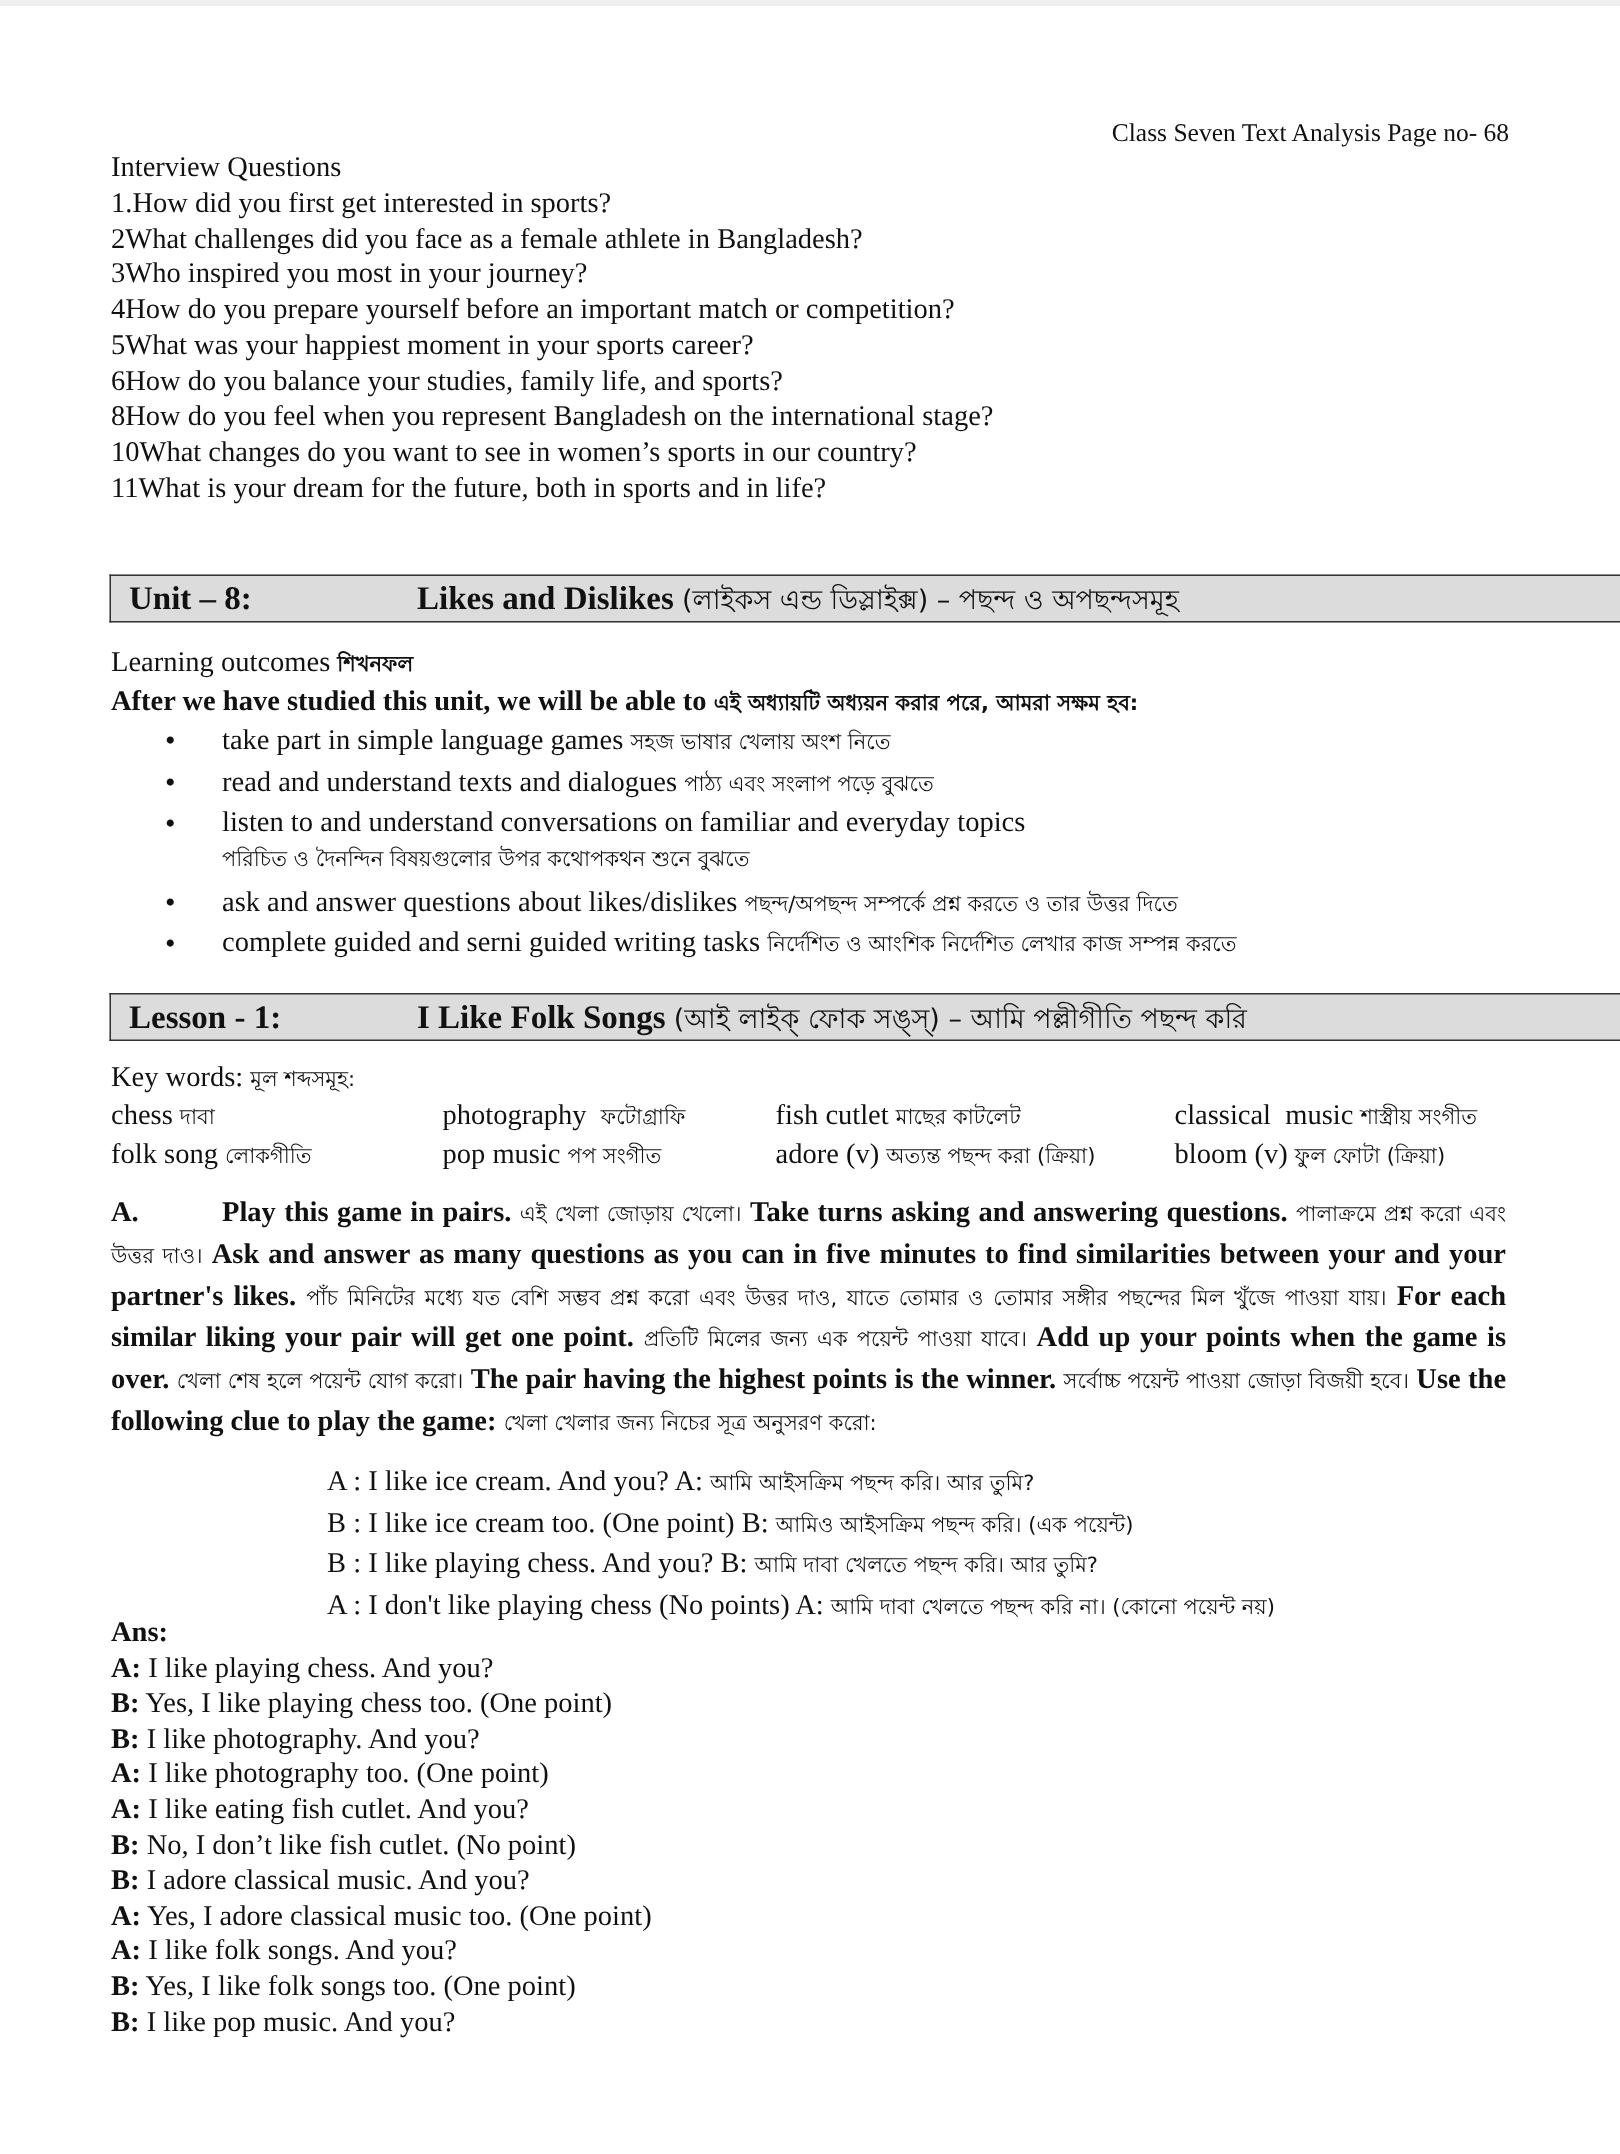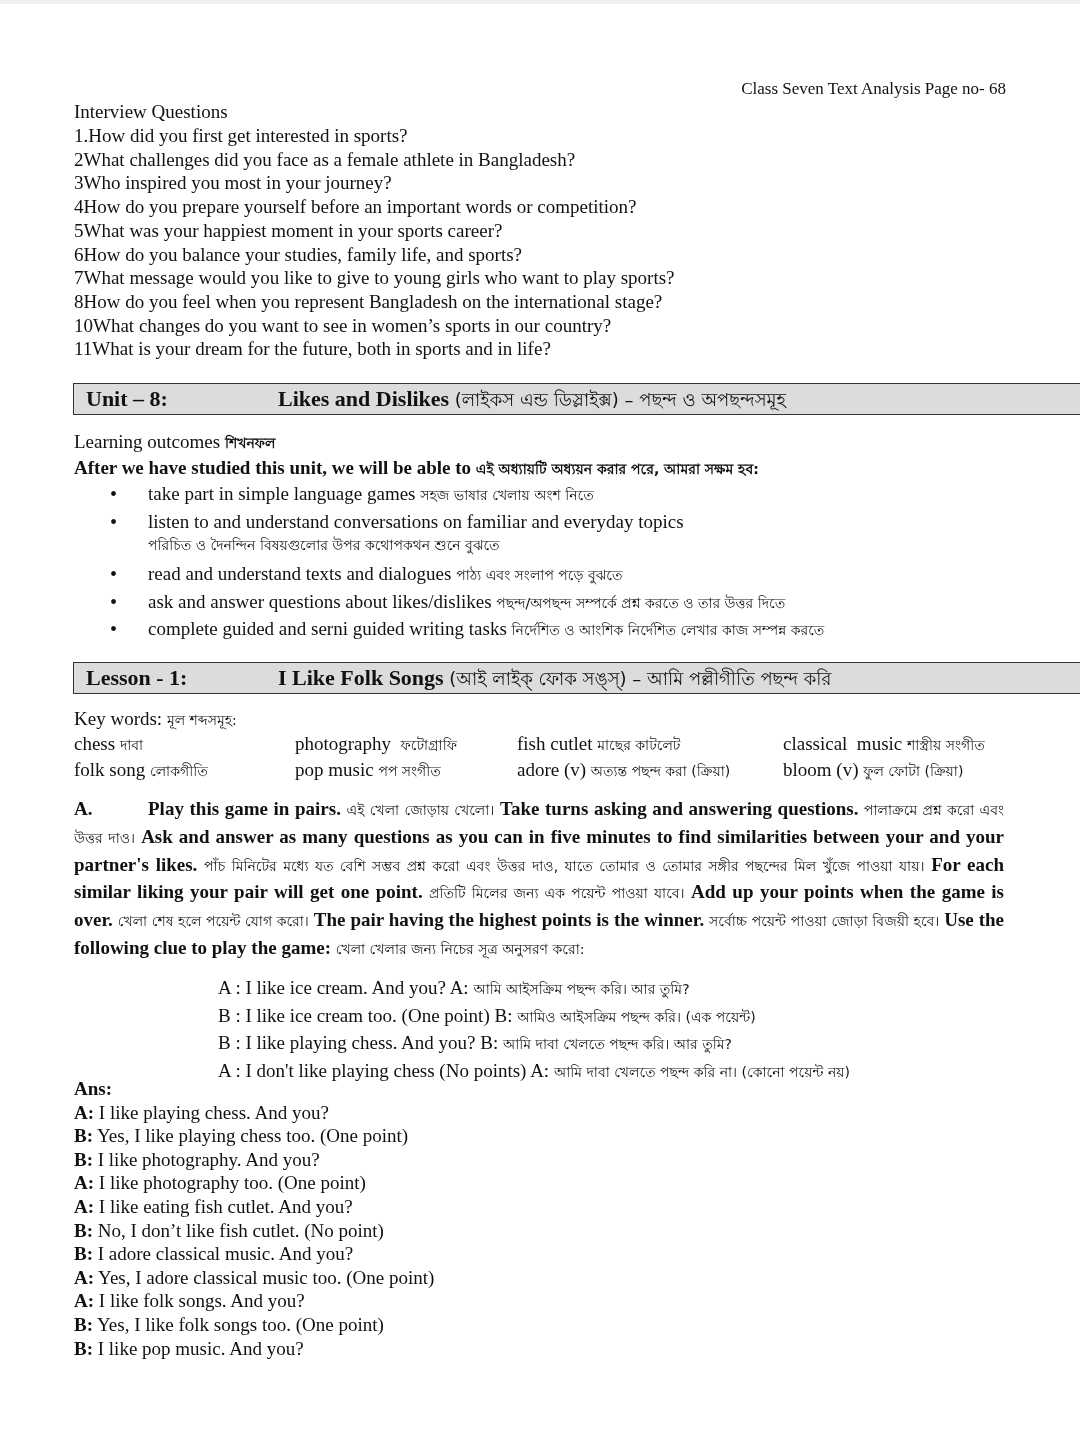--- a/index.html
+++ b/index.html
@@ -46,24 +46,23 @@
 
 <div class="topstrip"></div>
 
 <div class="abs header-right">Class Seven Text Analysis Page no- 68</div>
 
 <div class="abs q-list">
   <div class="heading">Interview Questions</div>
   <div class="line">1.How did you first get interested in sports?</div>
   <div class="line">2What challenges did you face as a female athlete in Bangladesh?</div>
   <div class="line">3Who inspired you most in your journey?</div>
-  <div class="line">4How do you prepare yourself before an important words or competition?</div>
+  <div class="line">4How do you prepare yourself before an important match or competition?</div>
   <div class="line">5What was your happiest moment in your sports career?</div>
   <div class="line">6How do you balance your studies, family life, and sports?</div>
-  <div class="line">7What message would you like to give to young girls who want to play sports?</div>
   <div class="line">8How do you feel when you represent Bangladesh on the international stage?</div>
   <div class="line">10What changes do you want to see in women’s sports in our country?</div>
   <div class="line">11What is your dream for the future, both in sports and in life?</div>
 </div>
 
 <div class="box" style="top:383px;">
   <span class="label">Unit – 8:</span>
   <span class="title">
     <span>Likes and Dislikes</span>
     <span class="bn">(লাইকস এন্ড ডিস্লাইক্স) – পছন্দ ও অপছন্দসমূহ</span>
@@ -80,26 +79,26 @@
     <span class="bn-s" style="font-weight:bold;">এই অধ্যায়টি অধ্যয়ন করার পরে, আমরা সক্ষম হব:</span>
   </div>
 </div>
 
 <ul class="bullets">
   <li>
     <span>take part in simple language games</span>
     <span class="bn-s">সহজ ভাষার খেলায় অংশ নিতে</span>
   </li>
   <li>
+    <span>read and understand texts and dialogues</span>
+    <span class="bn-s">পাঠ্য এবং সংলাপ পড়ে বুঝতে</span>
+  </li>
+  <li>
     <span>listen to and understand conversations on familiar and everyday topics</span>
     <span class="bn-s sub">পরিচিত ও দৈনন্দিন বিষয়গুলোর উপর কথোপকথন শুনে বুঝতে</span>
-  </li>
-  <li>
-    <span>read and understand texts and dialogues</span>
-    <span class="bn-s">পাঠ্য এবং সংলাপ পড়ে বুঝতে</span>
   </li>
   <li>
     <span>ask and answer questions about likes/dislikes</span>
     <span class="bn-s">পছন্দ/অপছন্দ সম্পর্কে প্রশ্ন করতে ও তার উত্তর দিতে</span>
   </li>
   <li>
     <span>complete guided and serni guided writing tasks</span>
     <span class="bn-s">নির্দেশিত ও আংশিক নির্দেশিত লেখার কাজ সম্পন্ন করতে</span>
   </li>
 </ul>

